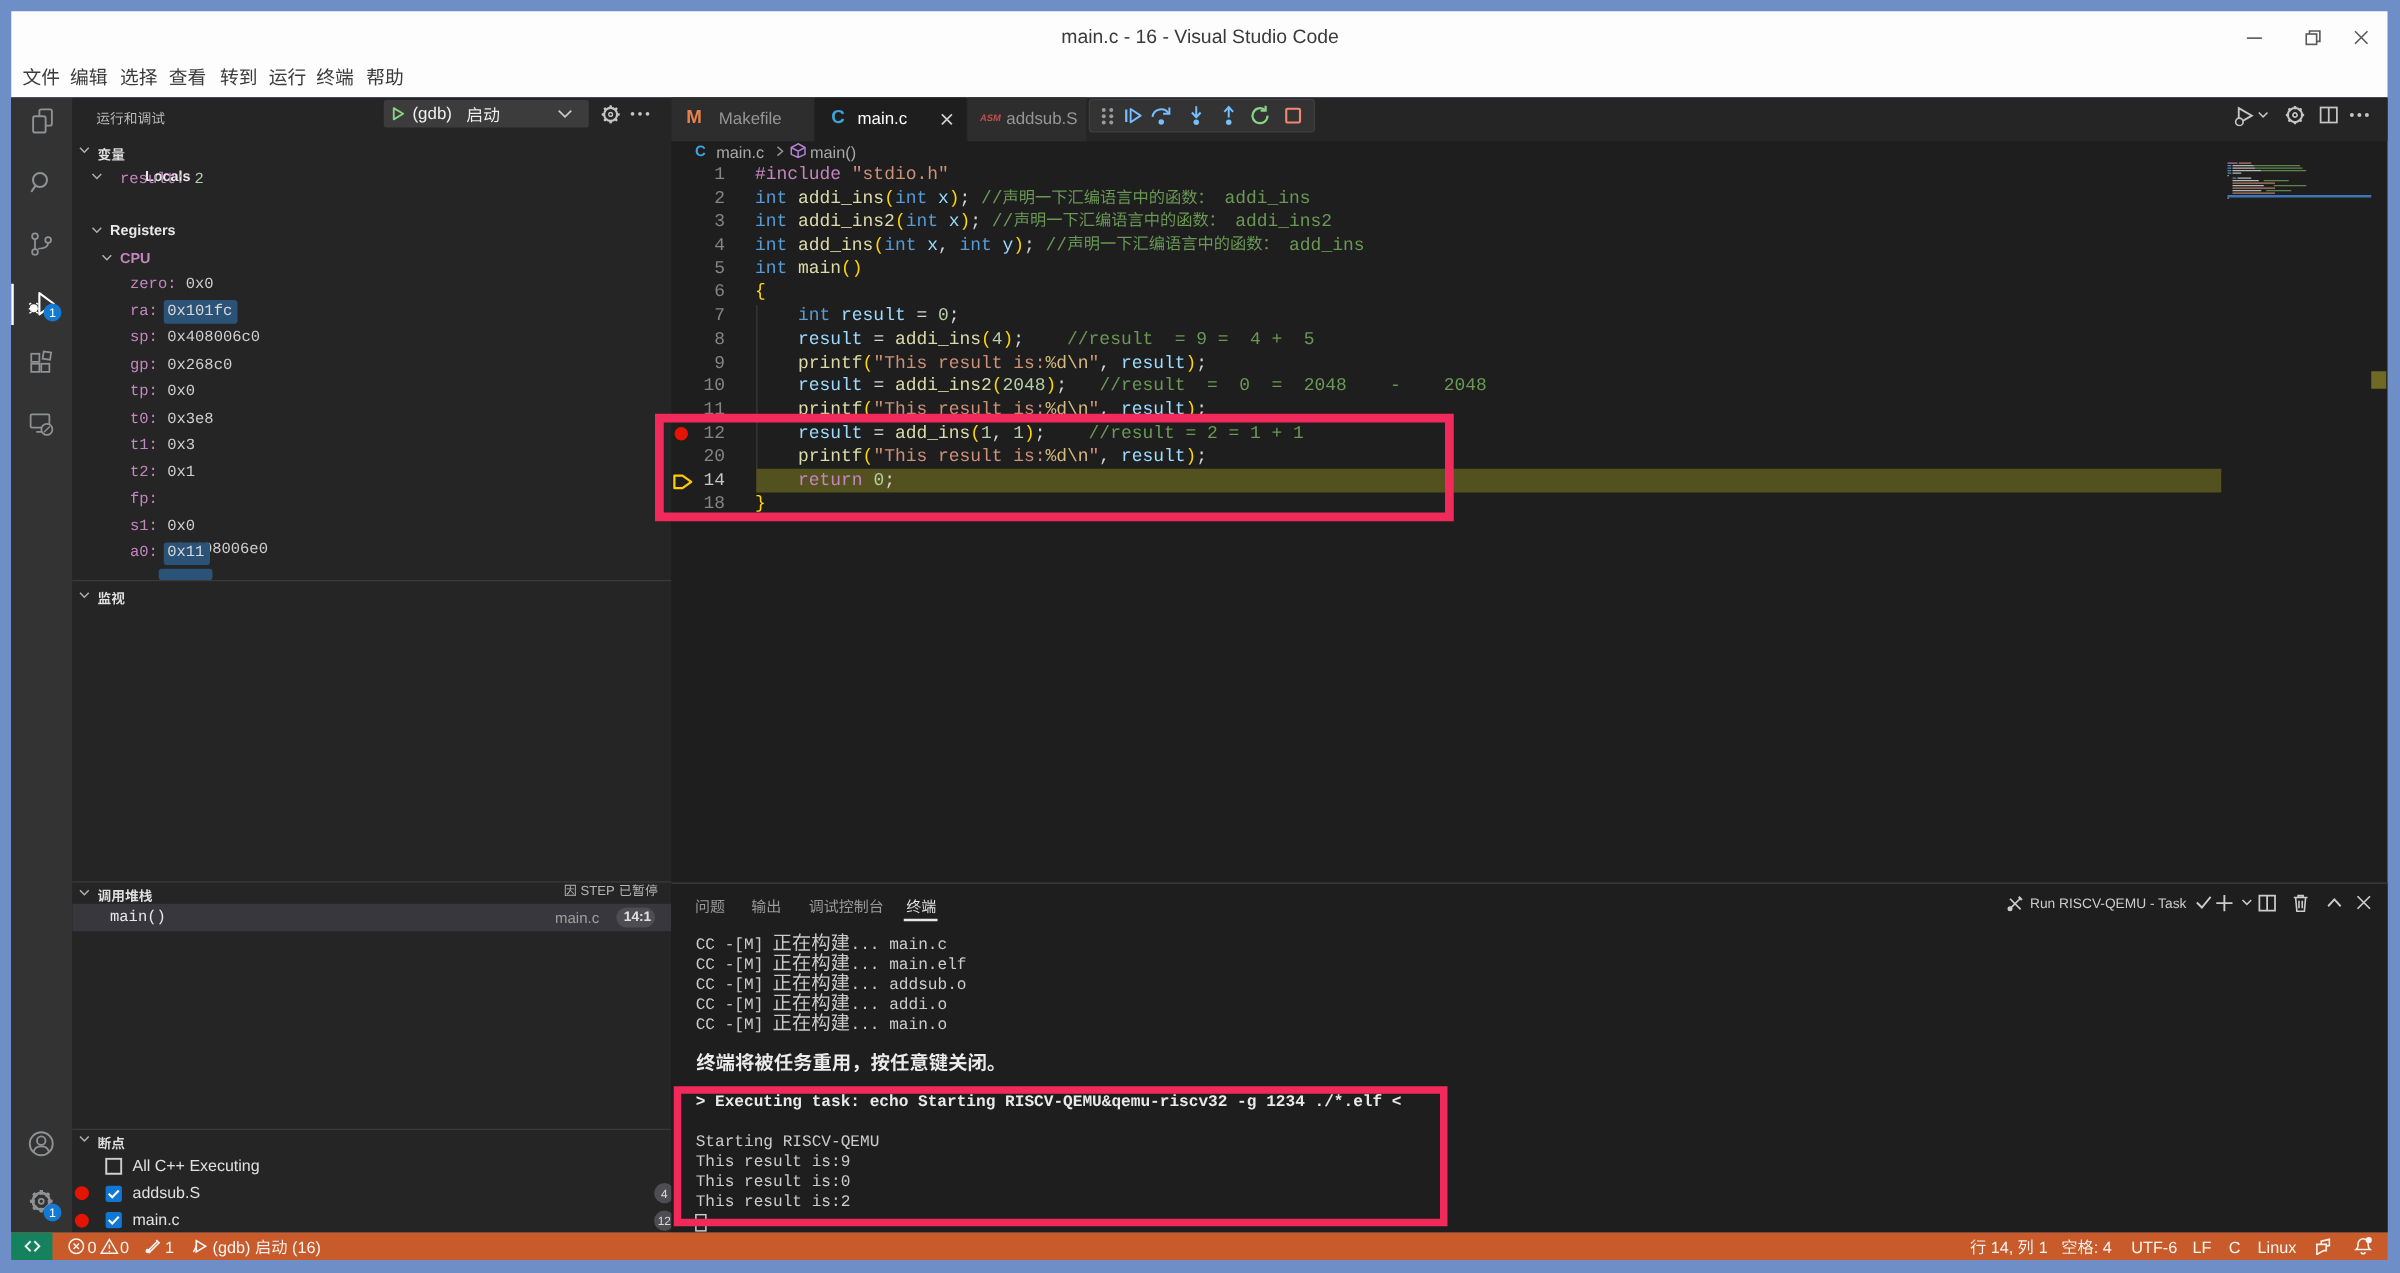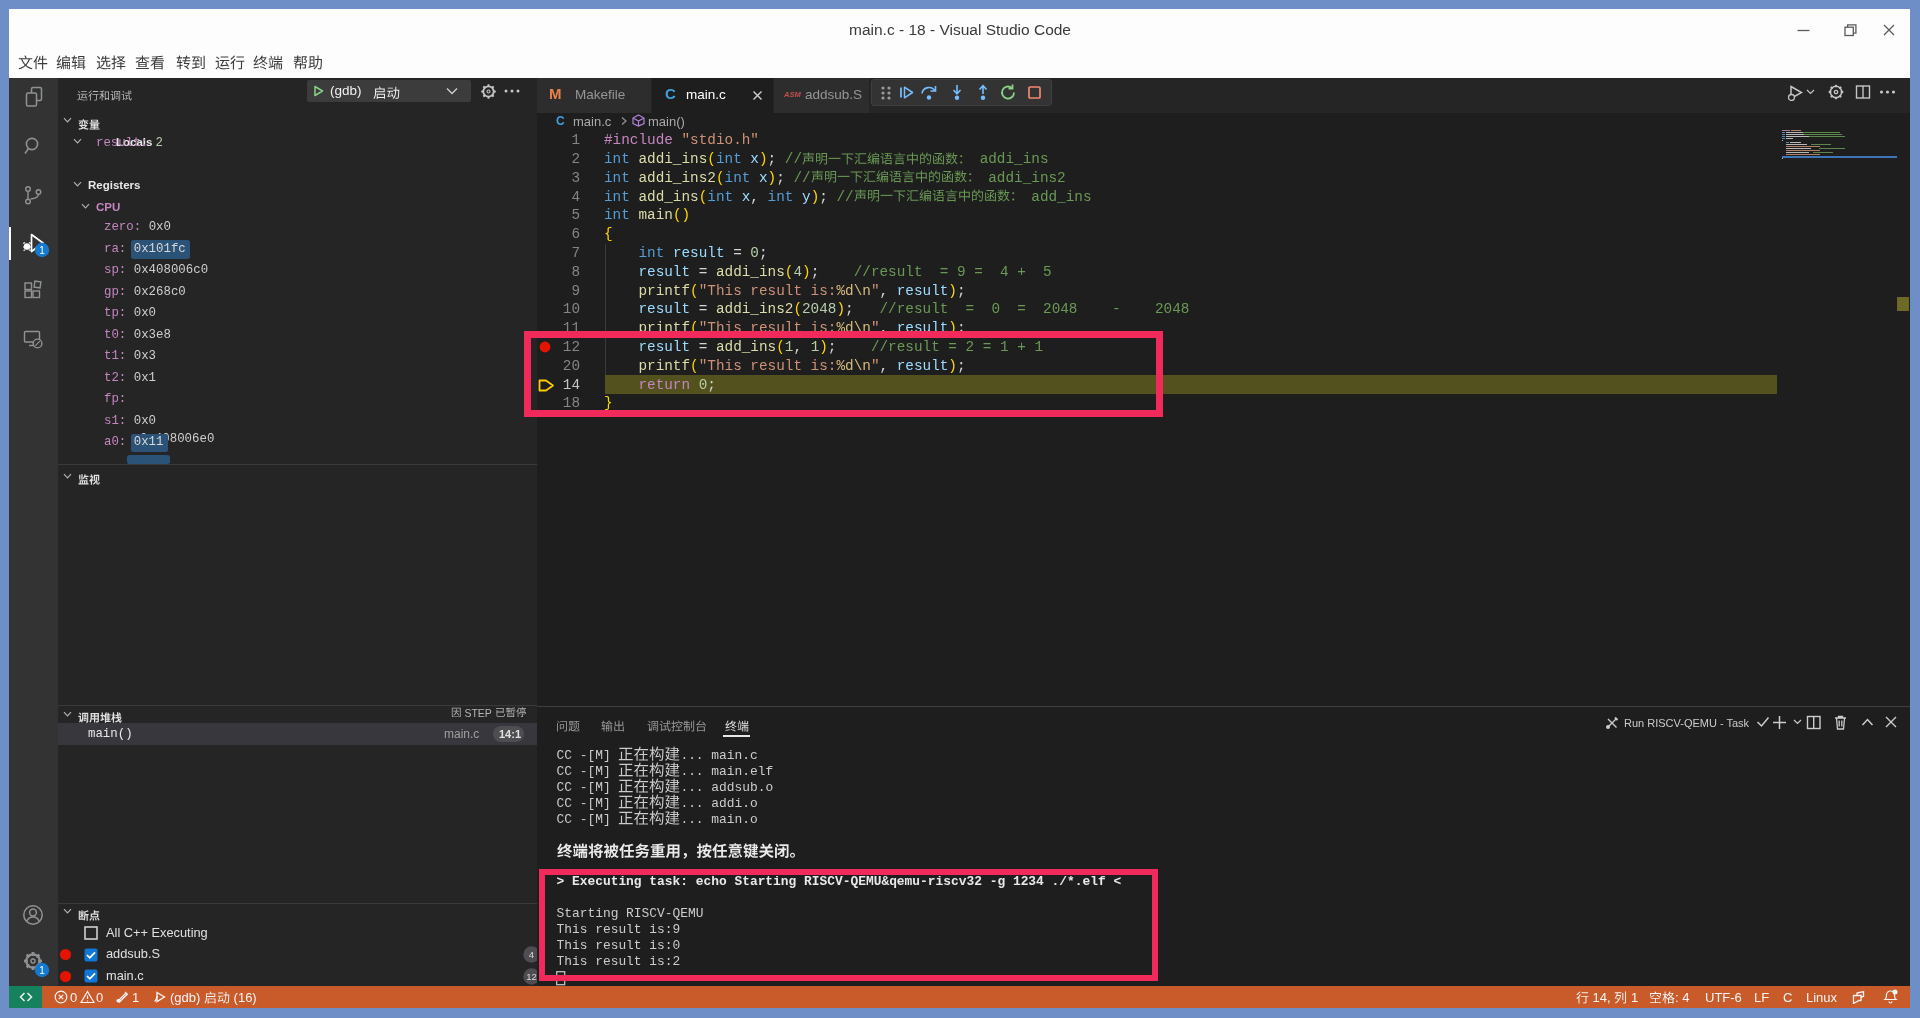--- a/index.html
+++ b/index.html
@@ -106,21 +106,21 @@
       <path id="b8c03" d="M80 -762C135 -714 206 -645 237 -600L319 -683C285 -727 212 -791 157 -835ZM35 -541V-426H153V-138C153 -76 116 -28 91 -5C111 10 150 49 163 72C179 51 206 26 332 -84C320 -45 303 -9 281 24C304 36 349 70 366 89C462 -46 476 -267 476 -424V-709H827V-38C827 -24 822 -19 809 -18C795 -18 751 -17 708 -20C724 8 740 59 743 88C812 89 858 86 890 68C924 49 933 17 933 -36V-813H372V-424C372 -340 370 -241 350 -149C340 -171 330 -196 323 -216L270 -171V-541ZM603 -690V-624H522V-539H603V-471H504V-386H803V-471H696V-539H783V-624H696V-690ZM511 -326V-32H598V-76H782V-326ZM598 -242H695V-160H598Z"></path>
       <path id="b91cd" d="M153 -540V-221H435V-177H120V-86H435V-34H46V61H957V-34H556V-86H892V-177H556V-221H854V-540H556V-578H950V-672H556V-723C666 -731 770 -742 858 -756L802 -849C632 -821 361 -804 127 -800C137 -776 149 -735 151 -707C241 -708 338 -711 435 -716V-672H52V-578H435V-540ZM270 -345H435V-300H270ZM556 -345H732V-300H556ZM270 -461H435V-417H270ZM556 -461H732V-417H556Z"></path>
       <path id="b91cf" d="M288 -666H704V-632H288ZM288 -758H704V-724H288ZM173 -819V-571H825V-819ZM46 -541V-455H957V-541ZM267 -267H441V-232H267ZM557 -267H732V-232H557ZM267 -362H441V-327H267ZM557 -362H732V-327H557ZM44 -22V65H959V-22H557V-59H869V-135H557V-168H850V-425H155V-168H441V-135H134V-59H441V-22Z"></path>
       <path id="b952e" d="M347 -802V-693H447C422 -620 395 -558 384 -537C372 -513 352 -490 335 -477V-566H122C141 -591 158 -619 173 -649H334V-757H223C231 -780 239 -802 246 -825L143 -853C118 -761 72 -671 16 -611C37 -588 70 -537 81 -515L84 -518V-463H147V-366H48V-259H147V-108C147 -59 114 -18 93 -1C111 17 142 60 153 83C169 61 198 37 358 -82C347 -103 331 -145 325 -173L244 -115V-259H342V-297C359 -231 380 -176 404 -131C376 -65 339 -16 290 15C309 36 333 74 346 100C396 64 436 18 468 -41C551 48 658 72 786 72H945C950 45 963 -1 976 -25C937 -23 824 -23 792 -23C680 -24 580 -46 508 -135C539 -231 556 -352 563 -506L505 -511L489 -509H470C507 -586 545 -681 573 -774L511 -816L478 -802ZM366 -393C366 -399 372 -405 381 -412H466C461 -354 453 -301 442 -253C433 -278 424 -307 417 -338L342 -310V-366H244V-463H323C337 -444 359 -410 366 -393ZM588 -778V-696H683V-645H552V-558H683V-505H588V-425H683V-375H585V-286H683V-233H560V-144H683V-52H774V-144H943V-233H774V-286H924V-375H774V-425H913V-558H969V-645H913V-778H774V-843H683V-778ZM774 -558H831V-505H774ZM774 -645V-696H831V-645Z"></path>
       <path id="b95ed" d="M67 -609V88H187V-609ZM82 -788C129 -740 184 -672 206 -627L306 -693C281 -739 223 -803 175 -848ZM541 -652V-522H239V-408H468C401 -319 302 -236 194 -181C219 -162 258 -117 276 -92C378 -150 470 -227 541 -318V-126C541 -112 536 -108 519 -107C502 -106 444 -106 393 -109C409 -77 426 -26 431 7C512 7 571 4 612 -14C653 -32 665 -63 665 -124V-408H780V-522H665V-652ZM346 -802V-691H821V-41C821 -26 816 -21 800 -20C786 -20 737 -20 696 -22C711 7 727 56 731 86C805 87 856 84 891 66C927 47 938 18 938 -39V-802Z"></path>
       <path id="bff0c" d="M194 138C318 101 391 9 391 -105C391 -189 354 -242 283 -242C230 -242 185 -208 185 -152C185 -95 230 -62 280 -62L291 -63C285 -11 239 32 162 57Z"></path>
     </defs>
   </svg>
 <div class="a" style="left:9px;top:9px;width:1901px;height:69px;background:#fdfdfd;"></div>
 <div class="a" style="left:9px;top:78px;width:1901px;height:908px;background:#1e1e1e;"></div>
-<div class="a" style="left:760px;top:21px;font:15.5px 'Liberation Sans';color:#3a3a3a;white-space:pre;width:400px;text-align:center">main.c - 18 - Visual Studio Code</div>
+<div class="a" style="left:760px;top:21px;font:15.5px 'Liberation Sans';color:#3a3a3a;white-space:pre;width:400px;text-align:center">main.c - 16 - Visual Studio Code</div>
 <svg class="a" style="left:1796px;top:24px;" width="16" height="12" viewBox="0 0 16 12">
     <path d="M1.5 6.5h12" stroke="#5a5a5a" stroke-width="1.3"></path>
   </svg>
 <svg class="a" style="left:1843px;top:23px;" width="15" height="14" viewBox="0 0 15 14">
     <rect x="2" y="4.2" width="8.3" height="8.3" fill="none" stroke="#5a5a5a" stroke-width="1.3"></rect>
     <path d="M4.6 4.2V1.8h8.3v8.3h-2.4" fill="none" stroke="#5a5a5a" stroke-width="1.3"></path>
   </svg>
 <svg class="a" style="left:1882px;top:23px;" width="14" height="14" viewBox="0 0 14 14">
     <path d="M2 2l10 10M12 2L2 12" stroke="#5a5a5a" stroke-width="1.3"></path>
   </svg>

